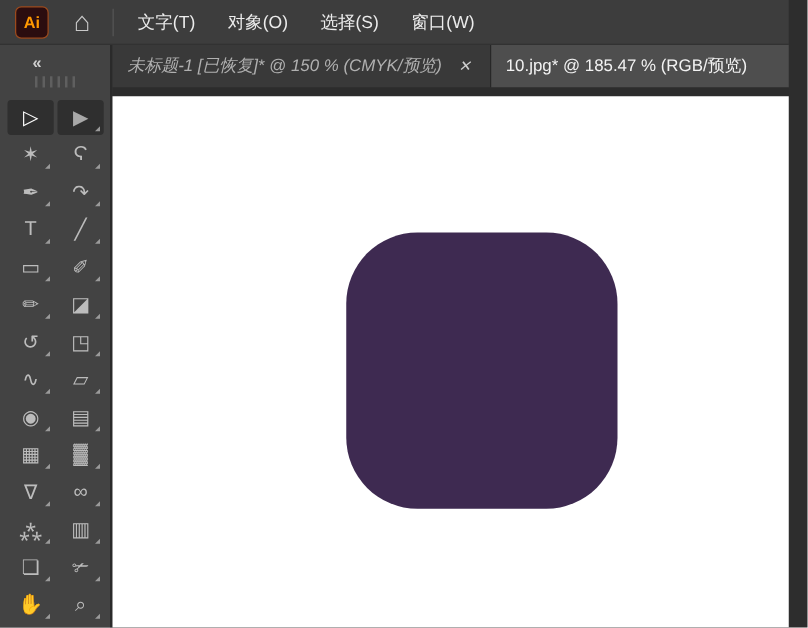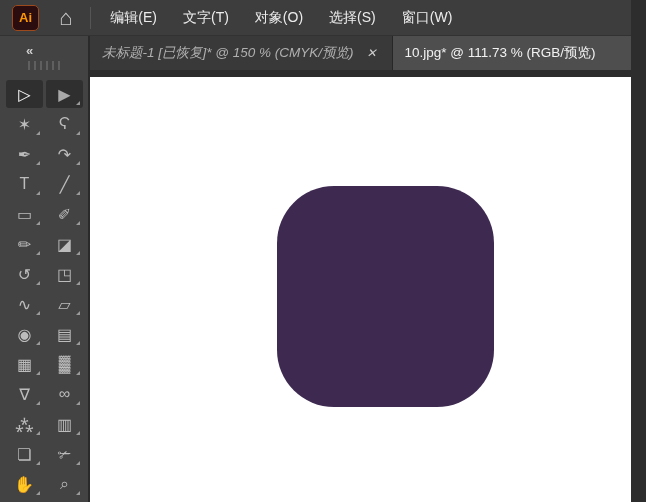--- a/index.html
+++ b/index.html
@@ -77,21 +77,20 @@
 </head>
 <body>
 
 <div class="app">
 
   <div class="menubar">
     <div class="ai-badge">Ai</div>
     <div class="home-icon">⌂</div>
     <div class="mb-sep"></div>
     <nav class="menus" id="menus">
-        <div class="menu-item">编辑(E)</div>
         <div class="menu-item">文字(T)</div>
         <div class="menu-item">对象(O)</div>
         <div class="menu-item">选择(S)</div>
         <div class="menu-item">窗口(W)</div>
       </nav>
   </div>
 
   <div class="main">
 
     <aside class="toolpanel">
@@ -138,21 +137,21 @@
         </div>
     </aside>
 
     <div class="right">
       <div class="tabbar" id="tabbar">
           <div class="tab inactive">
             <span class="title">未标题-1 [已恢复]* @ 150 % (CMYK/预览)</span>
             <span class="close">✕</span>
           </div>
           <div class="tab active">
-            <span class="title">10.jpg* @ 111.73 % (RGB/预览)</span>
+            <span class="title">10.jpg* @ 185.47 % (RGB/预览)</span>
           </div>
         </div>
       <div class="tabstrip"></div>
       <div class="canvas">
         <div class="artwork" id="artwork" style="background: rgb(62, 42, 81);"></div>
       </div>
     </div>
 
   </div>
 </div>

